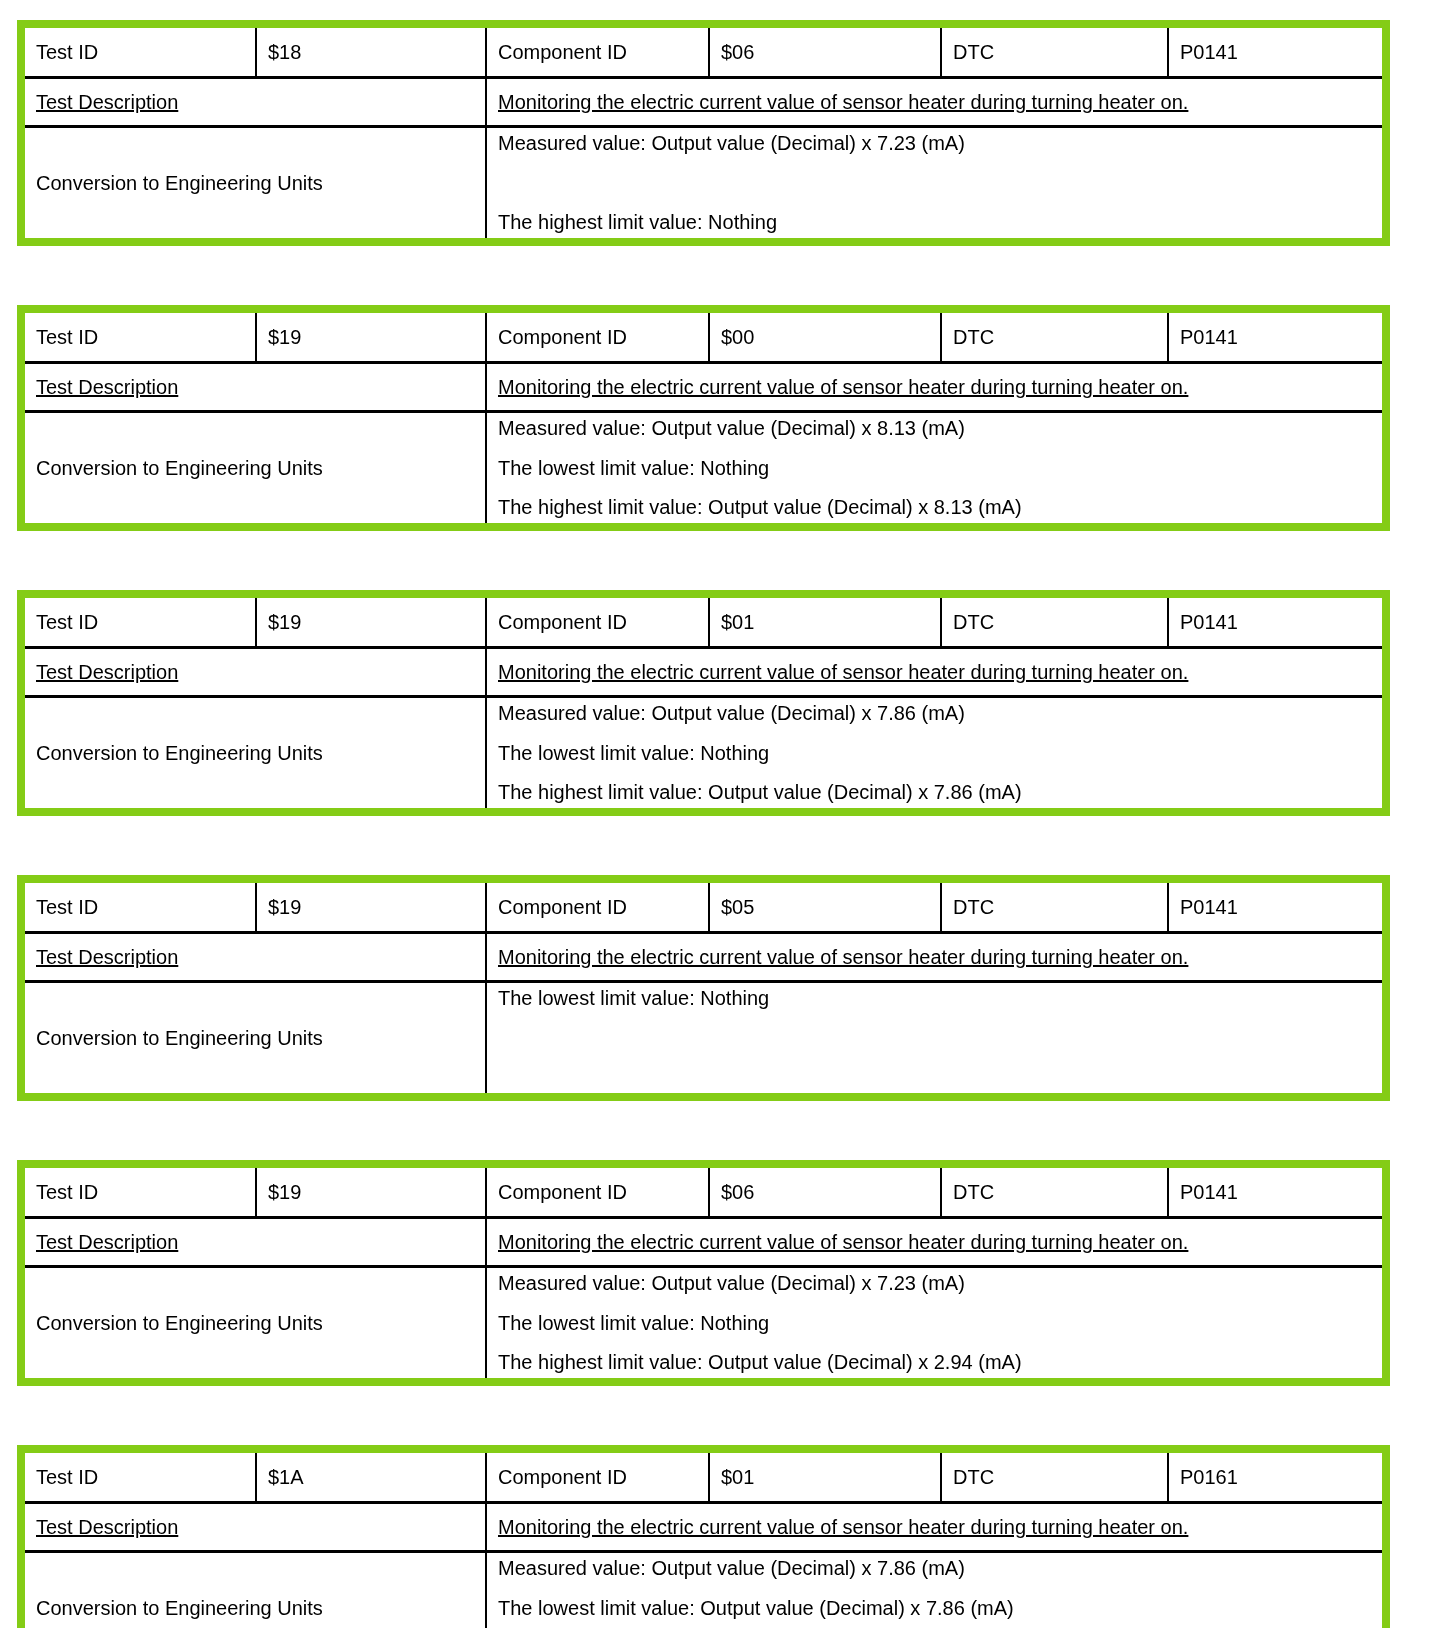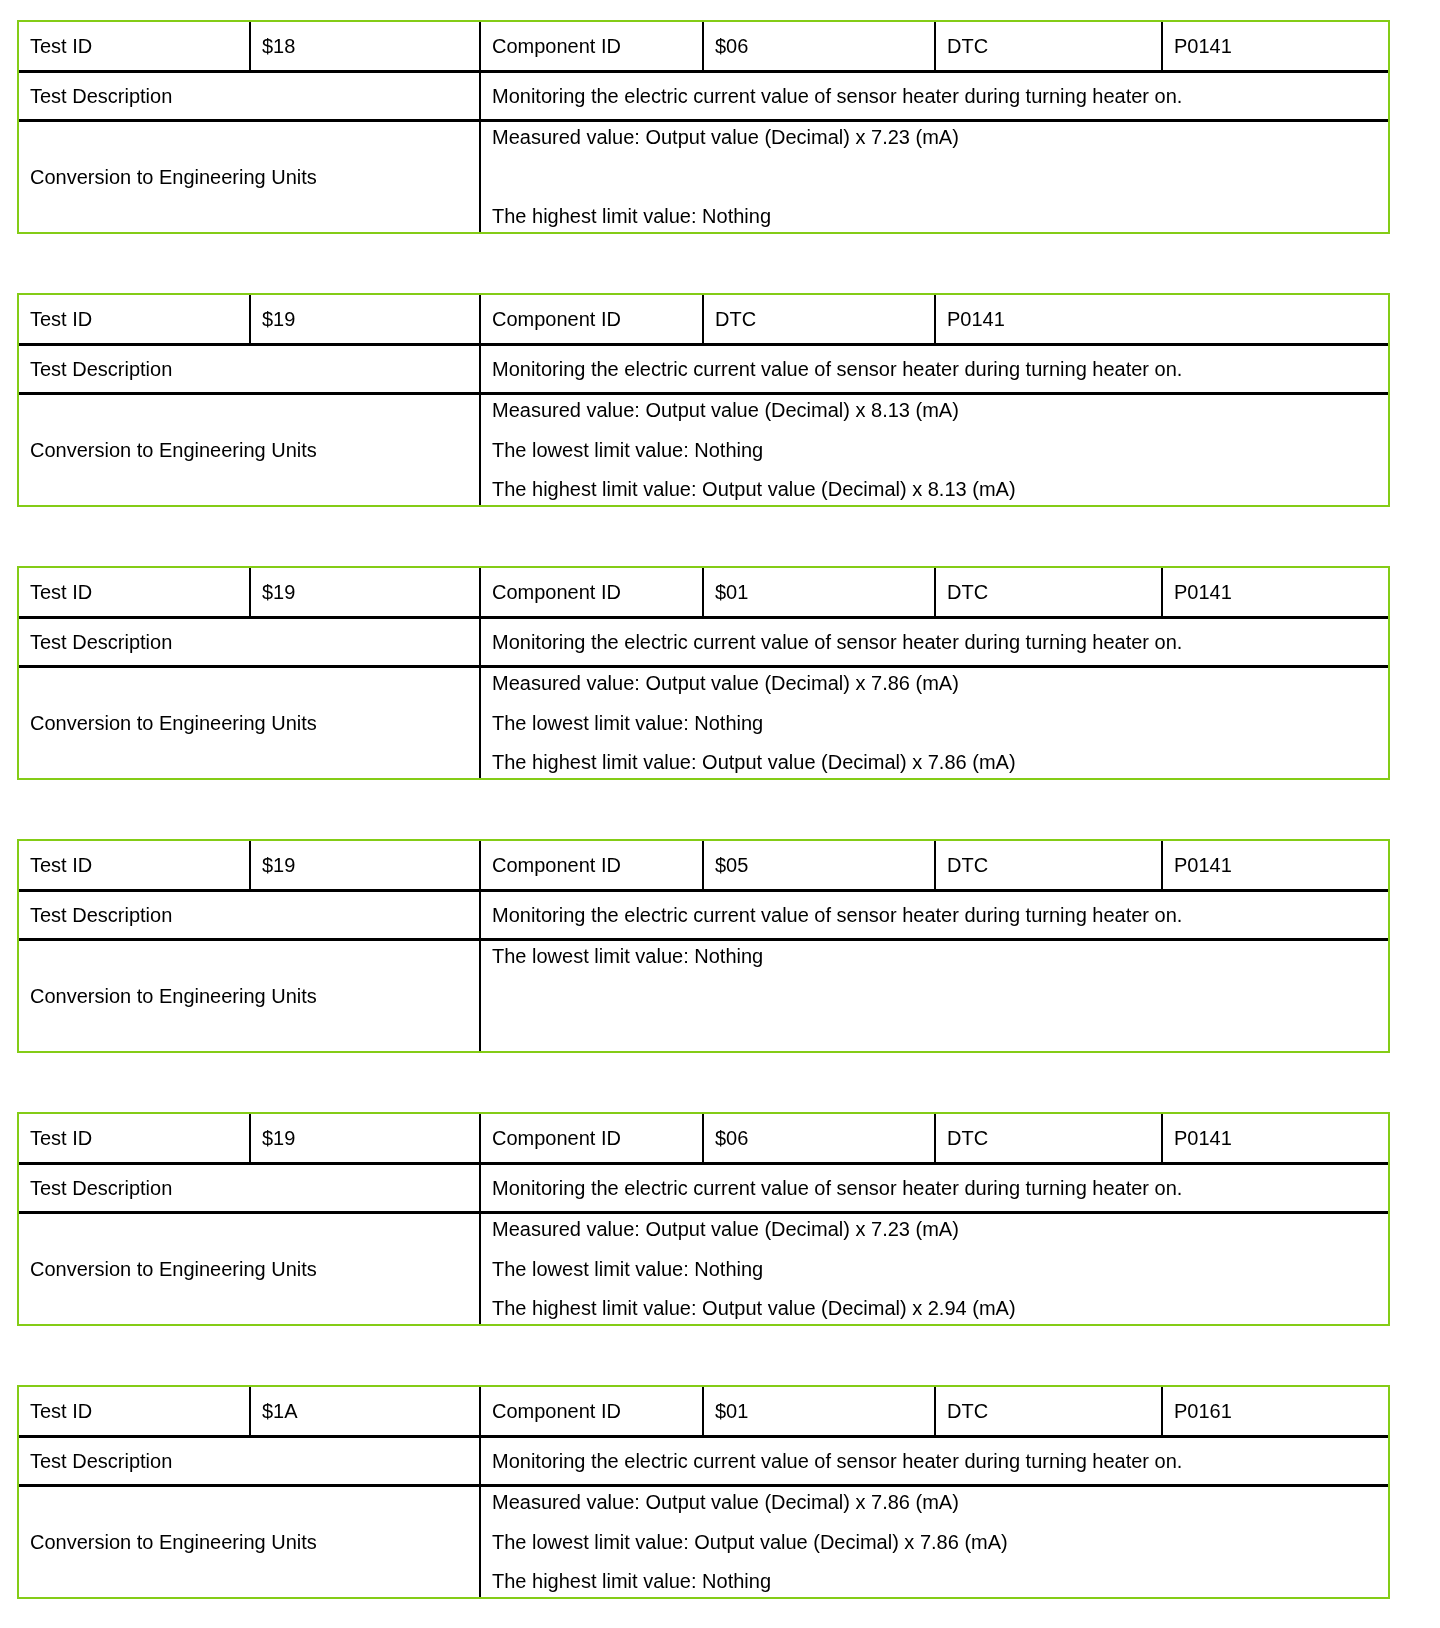--- a/index.html
+++ b/index.html
@@ -12,37 +12,38 @@
   .page {
     width: 1440px;
     min-height: 1628px;
     box-sizing: border-box;
     padding: 20px 50px 17px 17px;
     background: #ffffff;
   }
   .tbl {
     width: 1373px;
     box-sizing: border-box;
-    border: 2px solid #84cc16;
+    border: 8px solid #84cc16;
     margin-bottom: 59px;
     background: #ffffff;
   }
   .tbl:last-child { margin-bottom: 0; }
   .row {
     display: grid;
     border-top: 3px solid #000000;
   }
   .row:first-child { border-top: none; }
   .row1 {
     grid-template-columns: 230px 230px 223px 232px 227px 1fr;
     height: 48px;
   }
   .row2 {
     grid-template-columns: 460px 1fr;
     height: 46px;
+    text-decoration: underline;
   }
   .row3 {
     grid-template-columns: 460px 1fr;
     height: 110px;
   }
   .cell {
     box-sizing: border-box;
     display: flex;
     align-items: center;
     padding-left: 11px;
@@ -92,20 +93,21 @@
         <div class="line">The highest limit value: Nothing</div>
       </div>
     </div>
   </div>
 
   <div class="tbl">
     <div class="row row1">
       <div class="cell">Test ID</div>
       <div class="cell">$19</div>
       <div class="cell">Component ID</div>
+      <div class="cell">$00</div>
       <div class="cell">DTC</div>
       <div class="cell">P0141</div>
     </div>
     <div class="row row2">
       <div class="cell">Test Description</div>
       <div class="cell">Monitoring the electric current value of sensor heater during turning heater on.</div>
     </div>
     <div class="row row3">
       <div class="cell">Conversion to Engineering Units</div>
       <div class="cell lines">

